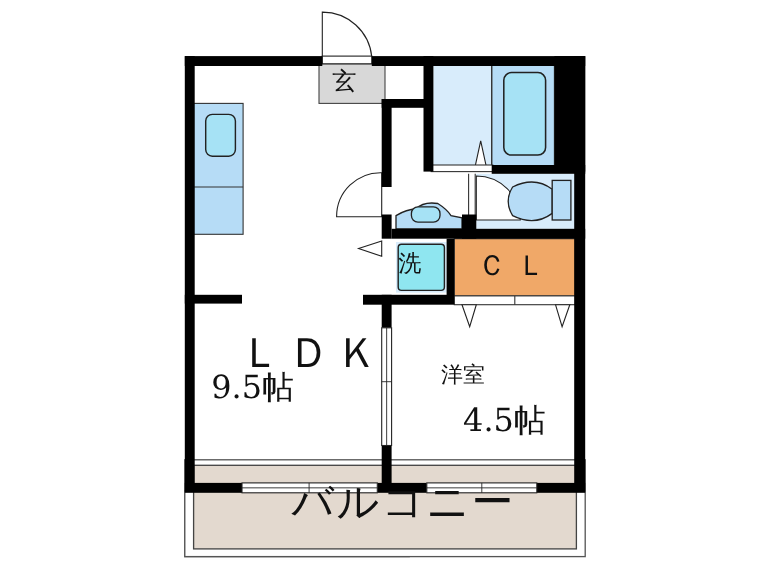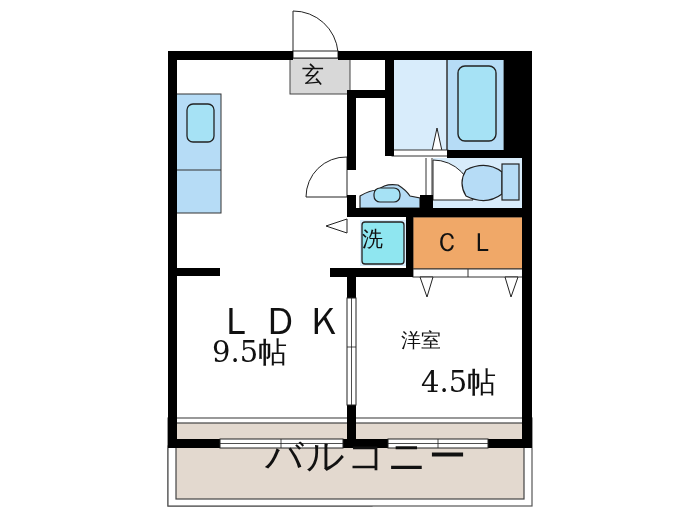--- a/index.html
+++ b/index.html
@@ -1,20 +1,20 @@
 <!DOCTYPE html>
 <html><head>
 <meta charset="utf-8">
 <style>
   html, body { margin: 0; padding: 0; background: #ffffff; }
   body { width: 700px; height: 525px; position: relative; overflow: hidden; font-family: "DejaVu Serif", "Liberation Serif", serif; }
   #plan { position: absolute; left: 0; top: 0; width: 700px; height: 525px; }
   .lbl { position: absolute; color: #111; font-family: "DejaVu Serif", "Liberation Serif", serif; white-space: nowrap; line-height: 1; }
   .room-ldk-name { left: 218px; top: 302px; font-size: 38px; letter-spacing: 6px; }
-  .room-ldk-size { left: 212px; top: 338px; font-size: 29px; }
+  .room-ldk-size { left: 192px; top: 338px; font-size: 29px; }
   .room-yo-name { left: 401px; top: 330px; font-size: 20px; }
   .room-yo-size { left: 400px; top: 368px; font-size: 29px; margin-left: 21px; }
   .cl-label { left: 434px; top: 229px; font-size: 26px; letter-spacing: 10px; }
   .genkan-label { left: 302px; top: 64px; font-size: 22px; }
   .wash-label { left: 362px; top: 229px; font-size: 21px; }
   .balcony-label { left: 265px; top: 437px; font-size: 38px; letter-spacing: 2px; }
 </style>
 </head>
 <body>
 

